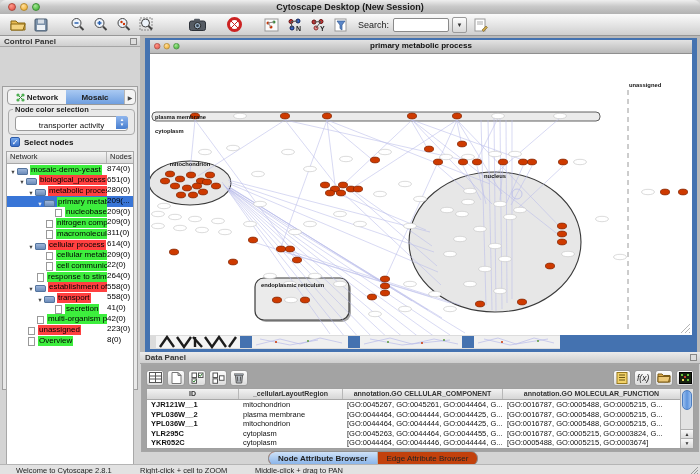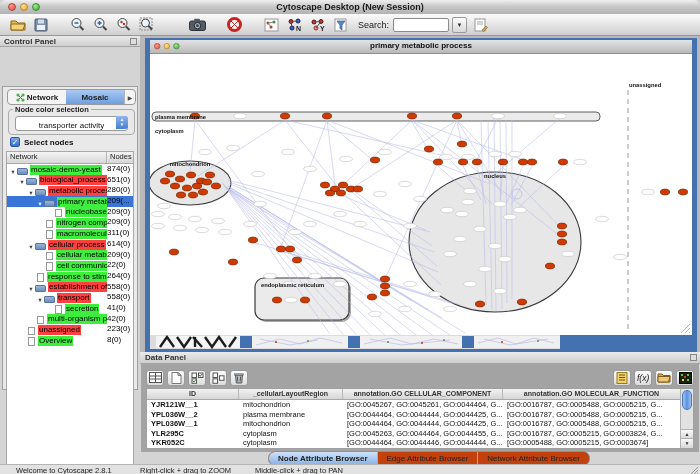--- a/index.html
+++ b/index.html
@@ -746,25 +746,24 @@
       <div id="dt-thumb"></div>
       <div class="sarrow" style="bottom:9px;">▲</div>
       <div class="sarrow" style="bottom:0;">▼</div>
     </div>
   </div>
 </div>
 
 <div class="abs" id="browser-tabs">
     <div class="btab sel">Node Attribute Browser</div>
     <div class="btab">Edge Attribute Browser</div>
-    <div class="btab">Network Attribute Browser</div>
   </div>
 
 <div class="abs" id="statusbar">
   <span style="left:16px;">Welcome to Cytoscape 2.8.1</span>
-  <span style="left:140px;">Right-click + drag to ZOOM</span>
+  <span style="left:140px;">Right-click + cell to ZOOM</span>
   <span style="left:255px;">Middle-click + drag to PAN</span>
   <svg width="10" height="10" style="position:absolute;right:1px;top:0;">
       <line x1="2" y1="9" x2="9" y2="2" stroke="#999"></line>
       <line x1="5" y1="9" x2="9" y2="5" stroke="#999"></line>
       <line x1="8" y1="9" x2="9" y2="8" stroke="#999"></line>
     </svg>
 </div>
 
 </body></html>

